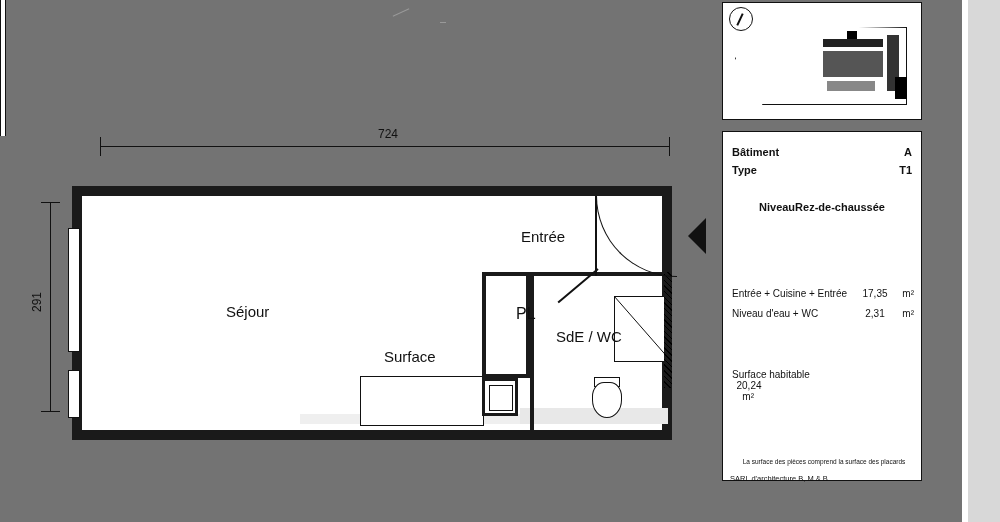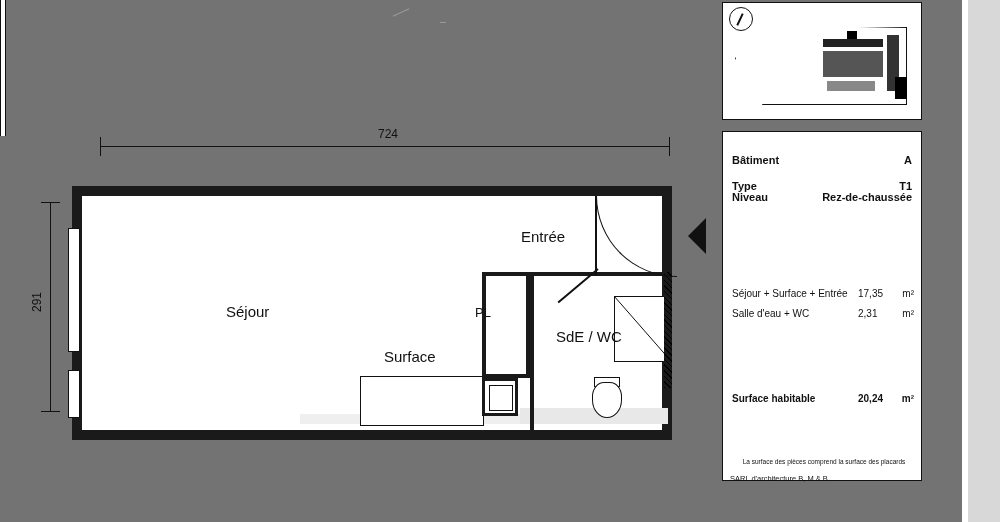--- a/index.html
+++ b/index.html
@@ -79,21 +79,21 @@
     position:absolute;left:27px;top:295px;font-size:12px;color:#111;
     transform:rotate(-90deg);transform-origin:center;
   }
 
   
   .rlabel{position:absolute;font-size:15px;color:#111;white-space:nowrap;}
   .lbl-sejour{left:226px;top:303px;}
   .lbl-cuisine{left:384px;top:348px;}
   .lbl-entree{left:521px;top:228px;}
   .lbl-sdewc{left:556px;top:328px;}
-  .lbl-pl{left:475px;top:305px;font-size:13px;}
+  .lbl-pl{left:516px;top:305px;font-size:16px;}
   
   .pl-box{
     position:absolute;left:482px;top:272px;width:48px;height:106px;
     border:4px solid #1a1a1a;box-sizing:border-box;background:#fff;
   }
   
   .bath-box{
     position:absolute;left:530px;top:272px;width:134px;height:160px;
     border-left:4px solid #1a1a1a;box-sizing:border-box;
   }
@@ -199,31 +199,31 @@
     position:absolute;left:9px;top:5px;width:2px;height:13px;background:#111;
     transform:rotate(25deg);
   }
 
   
   .row{
     position:absolute;left:10px;width:180px;font-size:11px;color:#111;
     display:flex;justify-content:space-between;
   }
   .row b{font-weight:bold;}
-  .r1{top:154px;} .r2{top:161px;} .r3{top:180px;gap:44px;} .r4{top:191px;}
+  .r1{top:146px;} .r2{top:161px;} .r3{top:164px;gap:44px;} .r4{top:201px;justify-content:center;}
 
   .arow{
     position:absolute;left:10px;width:182px;font-size:10px;color:#111;
     display:flex;
   }
   .arow .nm{flex:1;}
-  .arow .vl{width:34px;text-align:left;}
+  .arow .vl{width:34px;text-align:center;}
   .arow .un{width:22px;text-align:right;}
   .a1{top:288px;} .a2{top:308px;}
-  .tot{top:393px;font-weight:bold;}
+  .tot{top:369px;font-weight:normal;flex-direction:column;}
 
   .note{
     position:absolute;left:8px;top:458px;width:188px;font-size:6.5px;color:#111;
     text-align:center;
   }
   .note2{
     position:absolute;left:8px;top:474px;width:188px;font-size:7.5px;color:#111;
   }
 </style>
 </head>
@@ -311,26 +311,26 @@
     <div class="row r3">
       <b>Type</b>
       <b>T1</b>
     </div>
     <div class="row r4">
       <b>Niveau</b>
       <b>Rez-de-chaussée</b>
     </div>
 
     <div class="arow a1">
-      <span class="nm">Séjour + Surface + Entrée</span>
+      <span class="nm">Entrée + Cuisine + Entrée</span>
       <span class="vl">17,35</span>
       <span class="un">m²</span>
     </div>
     <div class="arow a2">
-      <span class="nm">Salle d'eau + WC</span>
+      <span class="nm">Niveau d'eau + WC</span>
       <span class="vl">2,31</span>
       <span class="un">m²</span>
     </div>
     <div class="arow tot">
       <span class="nm">Surface habitable</span>
       <span class="vl">20,24</span>
       <span class="un">m²</span>
     </div>
 
     <div class="note">La surface des pièces comprend la surface des placards</div>

